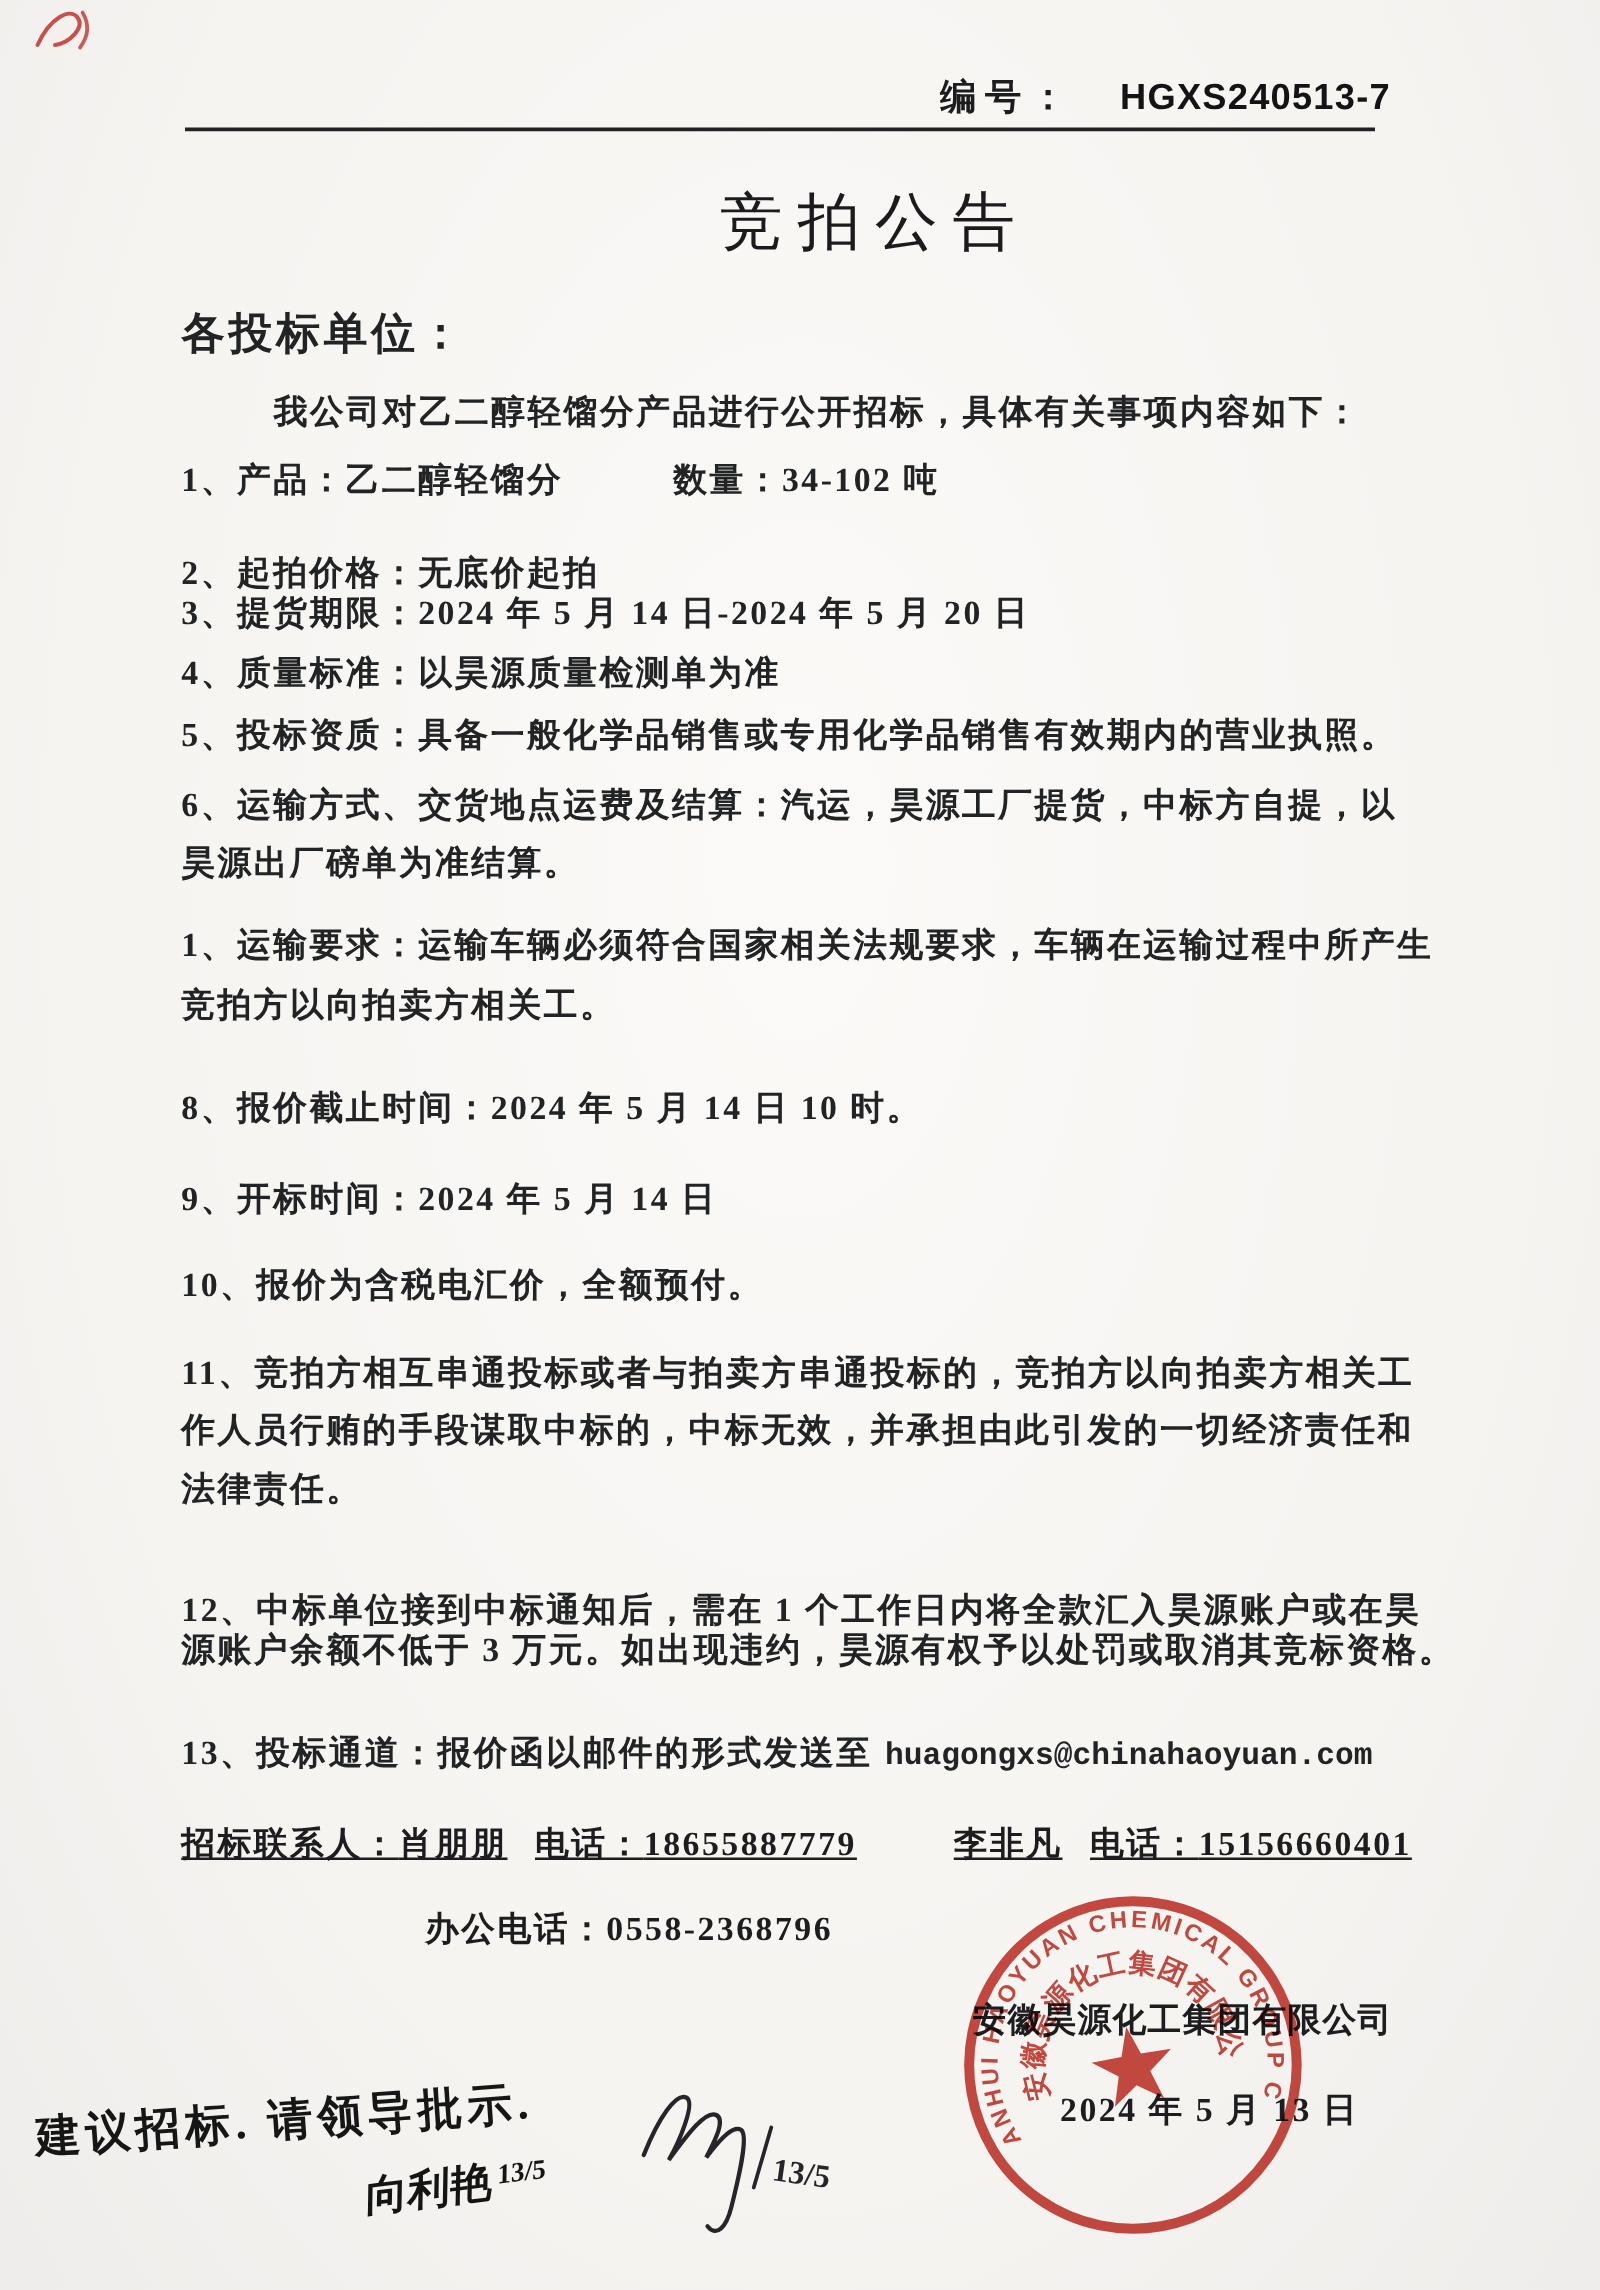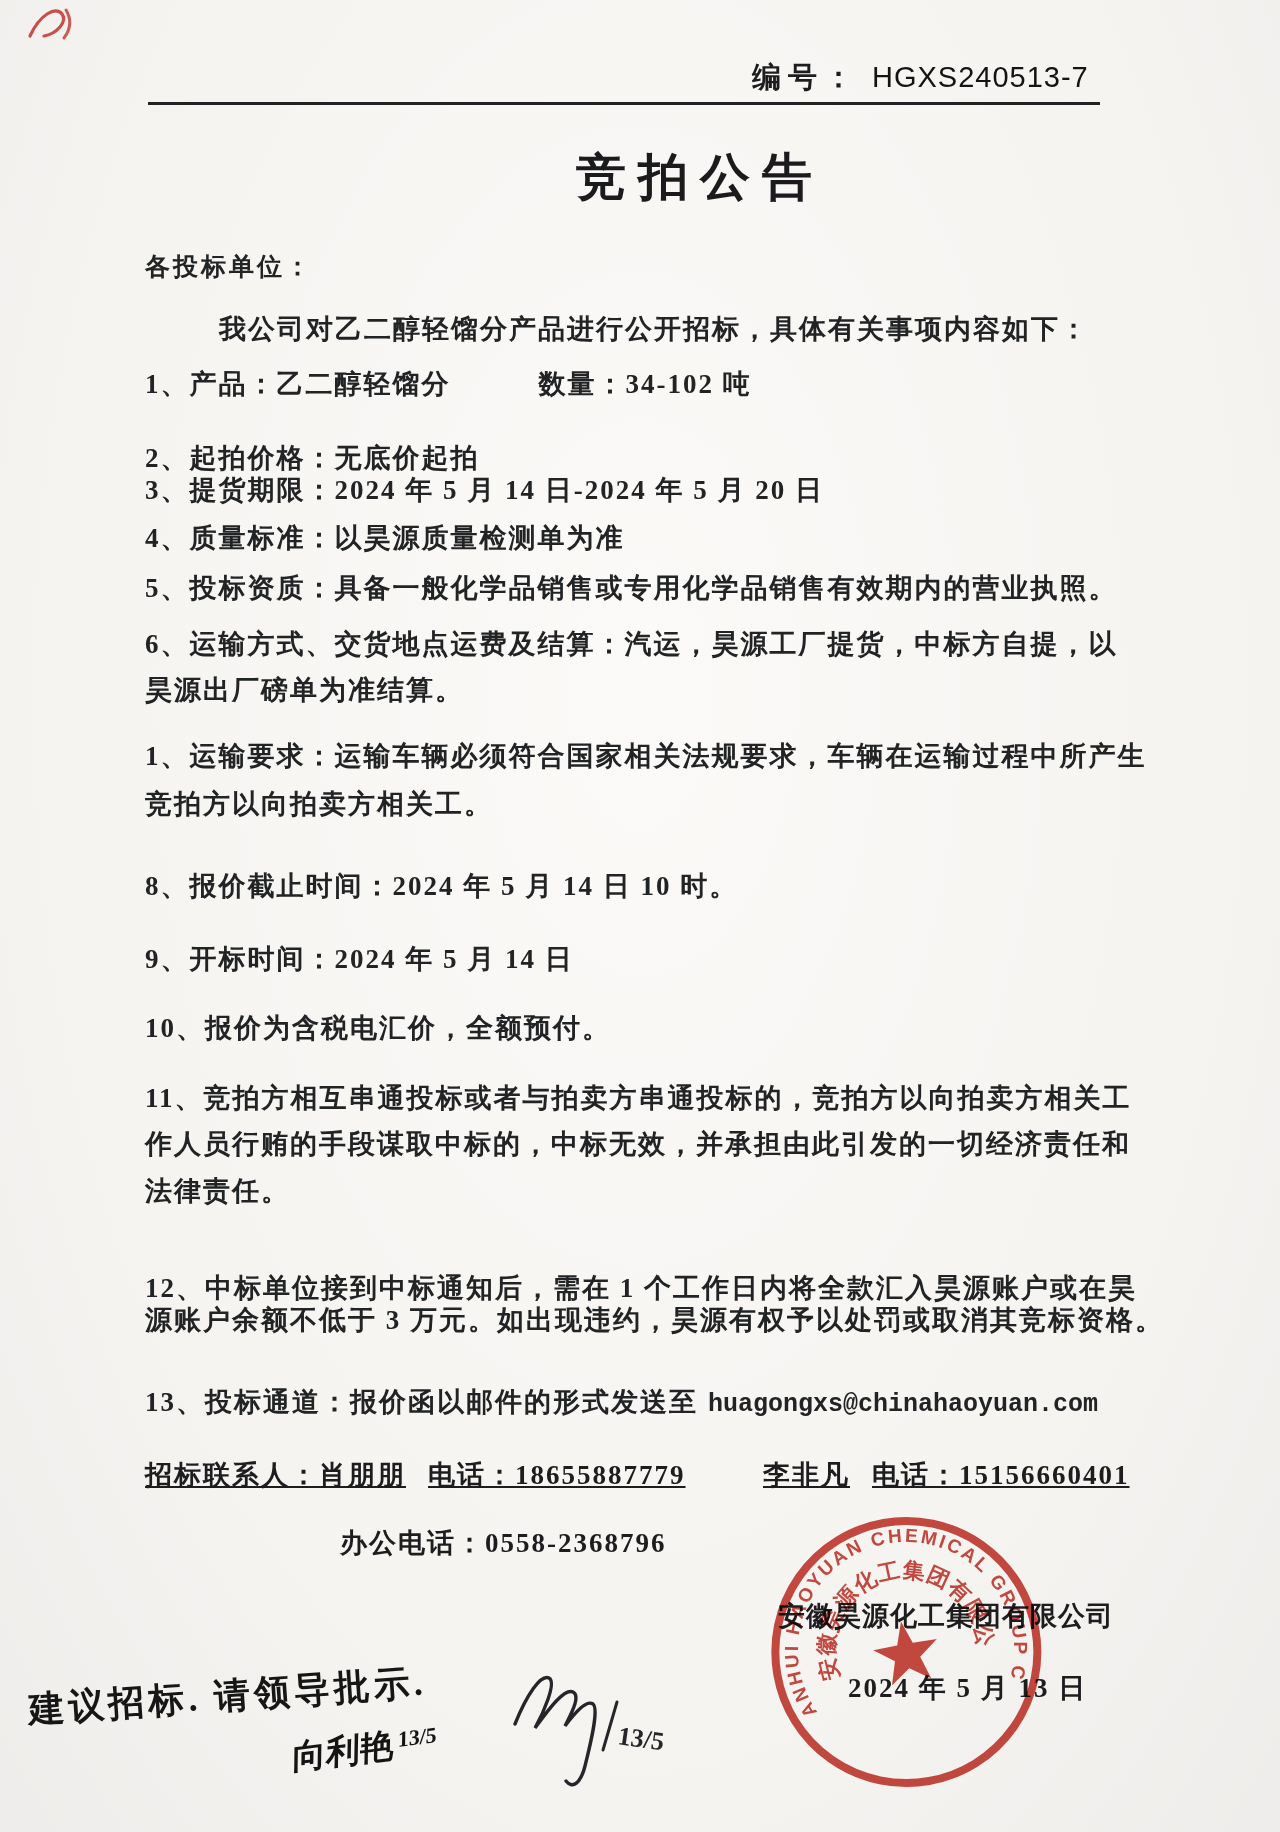--- a/index.html
+++ b/index.html
@@ -6,37 +6,37 @@
   .page {
     position:relative; width:1280px; height:1832px; margin:0 auto;
     background: radial-gradient(ellipse at 50% 38%, #fbfaf8 0%, #f5f4f1 62%, #eeedeb 100%);
     font-family:"Liberation Serif","DejaVu Serif",serif;
     color:#1d1d1f; overflow:hidden;
   }
   .bl {
     position:absolute; left:145px; font-size:27px; font-weight:700;
     letter-spacing:2px; white-space:nowrap; line-height:34px; color:#222325;
   }
-  .salutation { font-size:25px; letter-spacing:3px; }
+  .salutation { font-size:35px; letter-spacing:3px; }
   .indent { left:219px; }
   .qty-gap { margin-left:88px; }
   .email {
     font-family:"Liberation Mono","DejaVu Sans Mono",monospace;
     font-size:25px; font-weight:700; letter-spacing:0; margin-left:10px;
   }
   .ref-row { position:absolute; left:752px; top:58px; white-space:nowrap; }
   .ref-label { font-size:29px; font-weight:700; letter-spacing:7px; }
   .ref-value {
     font-family:"Liberation Sans","DejaVu Sans",sans-serif;
-    font-size:29px; font-weight:400; letter-spacing:1px; margin-left:12px; color:#141416;
+    font-size:29px; font-weight:700; letter-spacing:1px; margin-left:36px; color:#141416;
   }
   .head-rule { position:absolute; left:148px; top:102px; width:952px; height:3px; background:#222; }
   .doc-title {
     position:absolute; left:528px; top:144px; width:344px; text-align:center;
-    font-size:50px; font-weight:700; letter-spacing:12px; color:#1b1b1d; white-space:nowrap;
+    font-size:50px; font-weight:400; letter-spacing:12px; color:#1b1b1d; white-space:nowrap;
   }
   .contact-primary { position:absolute; left:145px; top:1457px; }
   .contact-secondary { position:absolute; left:763px; top:1457px; }
   .contact-primary span, .contact-secondary span { font-size:27px; font-weight:700; letter-spacing:2px;text-decoration:underline; }
   .phone-label { margin-left:22px; }
   .office-line { position:absolute; left:340px; top:1525px; font-size:27px; font-weight:700; letter-spacing:2px; }
   .sig-company { position:absolute; left:778px; top:1598px; font-size:27px; font-weight:700; letter-spacing:1px; white-space:nowrap; }
   .sig-date { position:absolute; left:848px; top:1670px; font-size:27px; font-weight:700; letter-spacing:2px; white-space:nowrap; }
   .stamp-wrap {
     position:absolute; left:756px; top:1500px; width:300px; height:300px;

